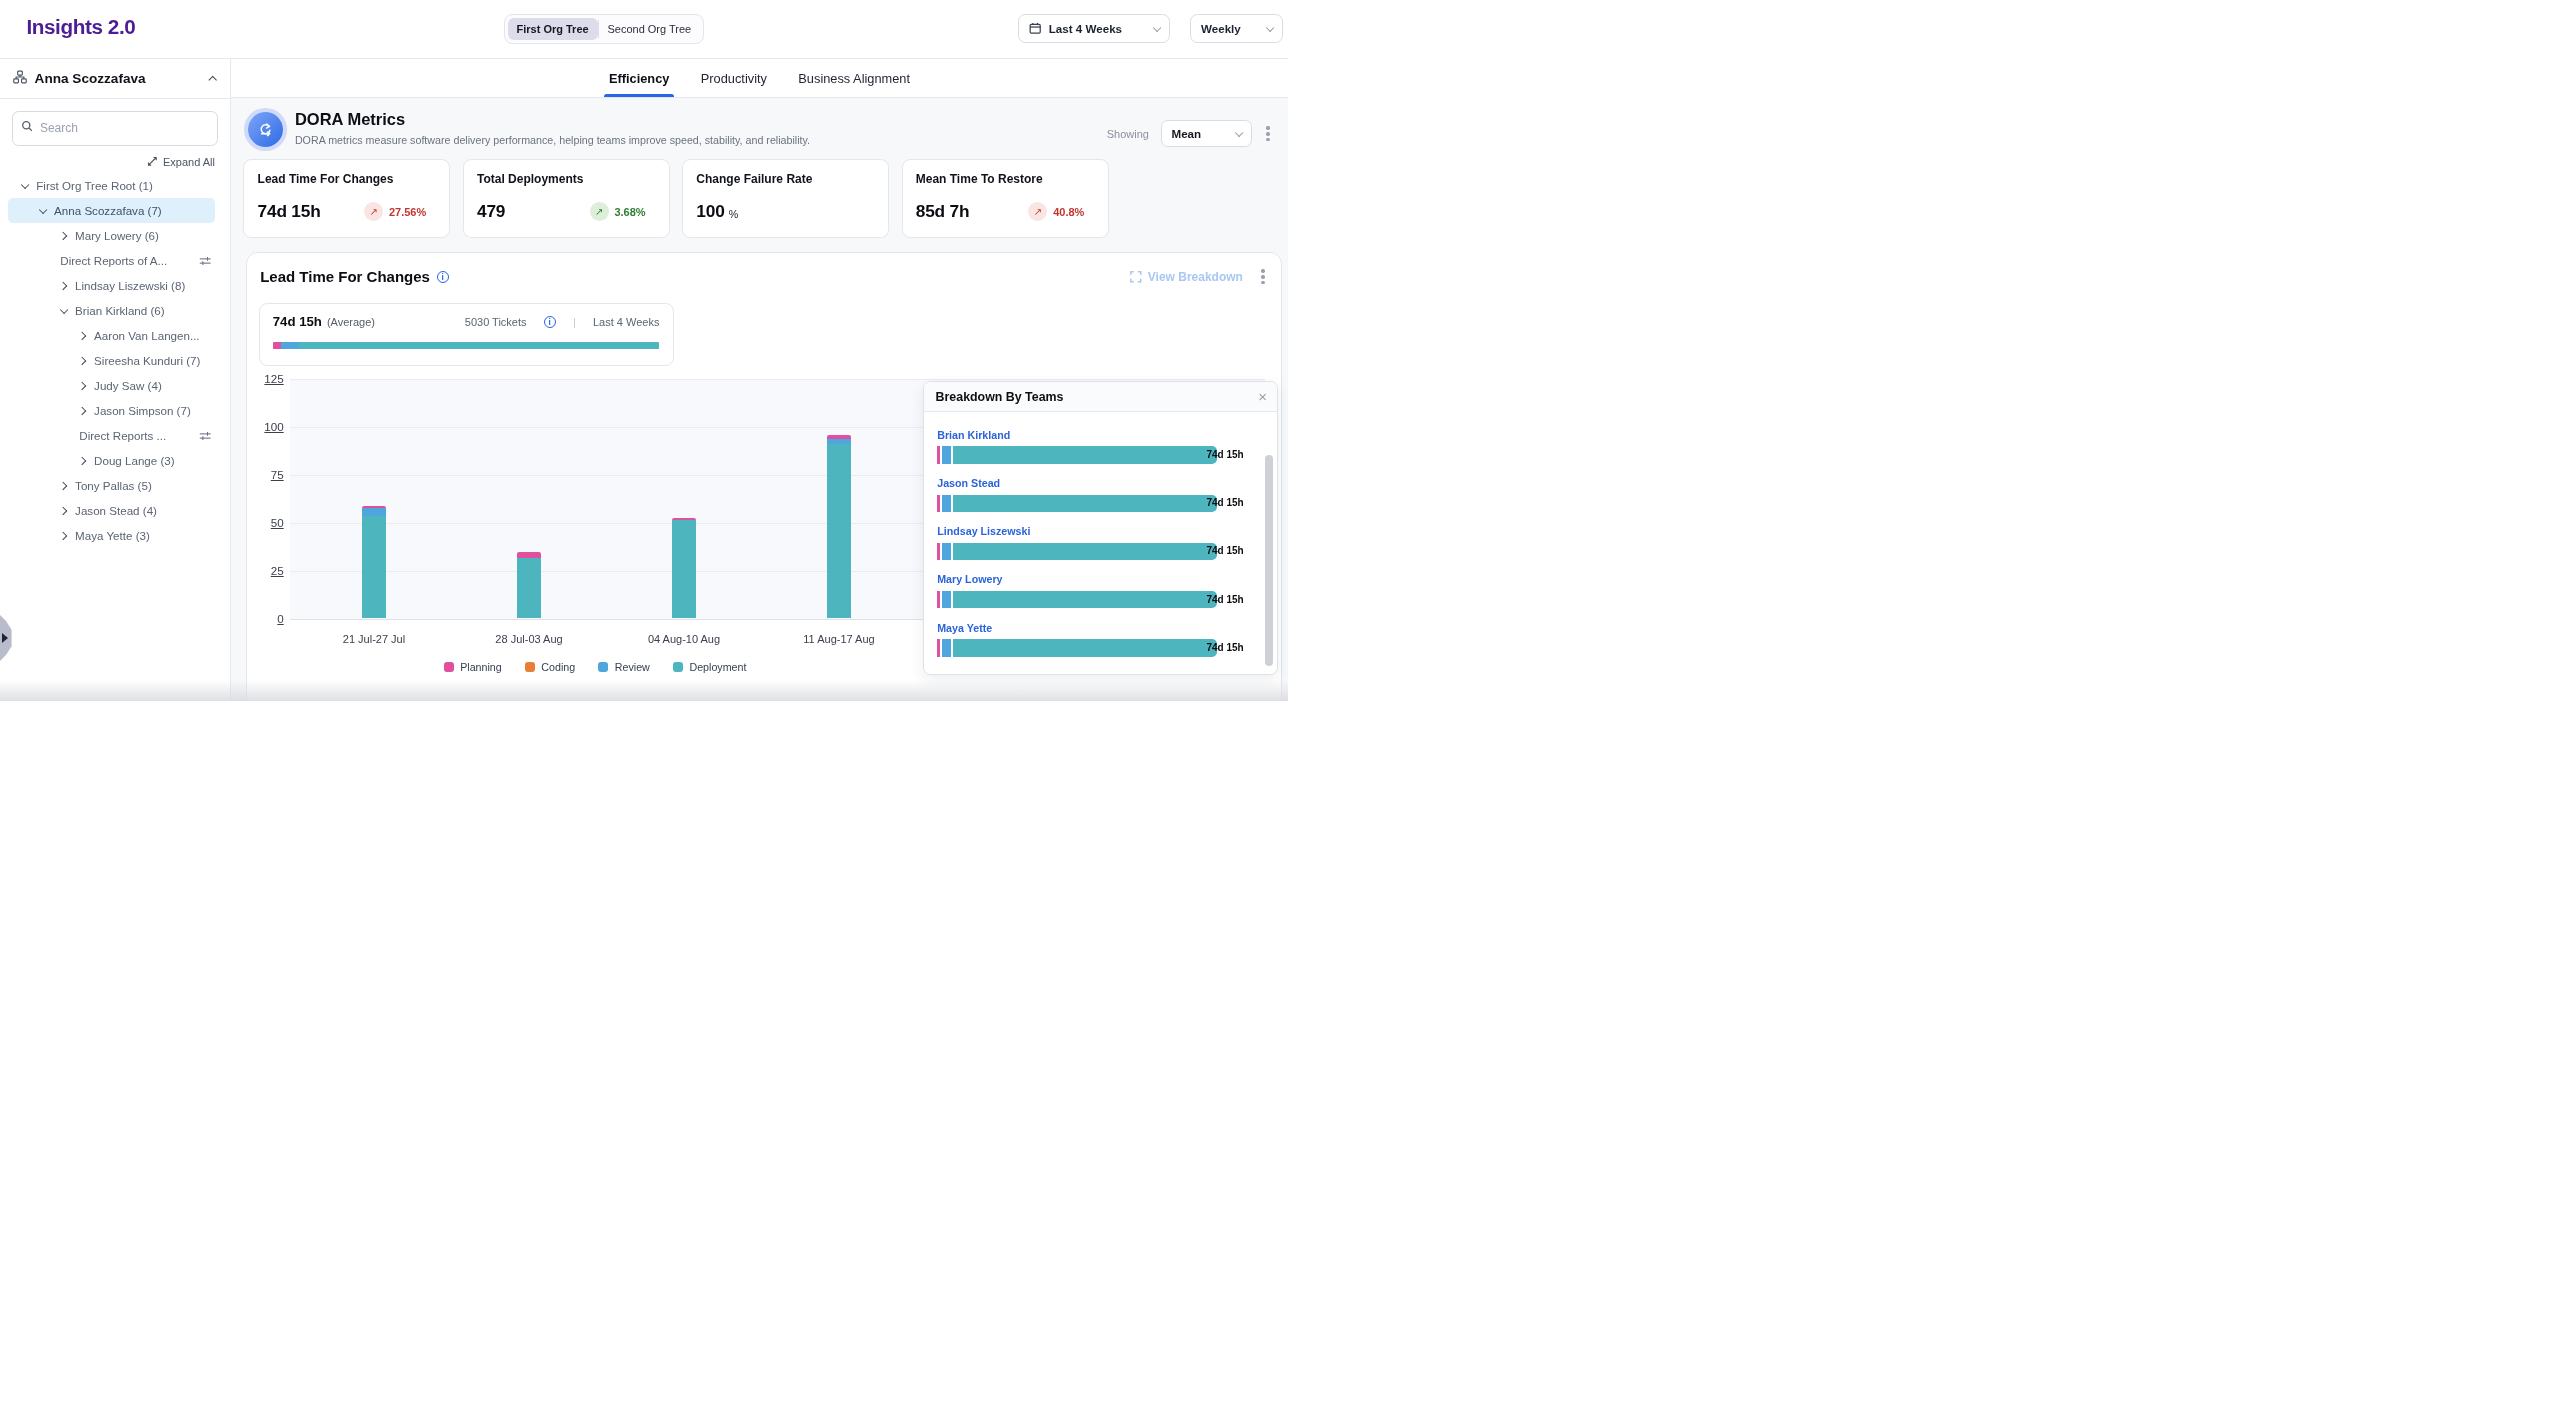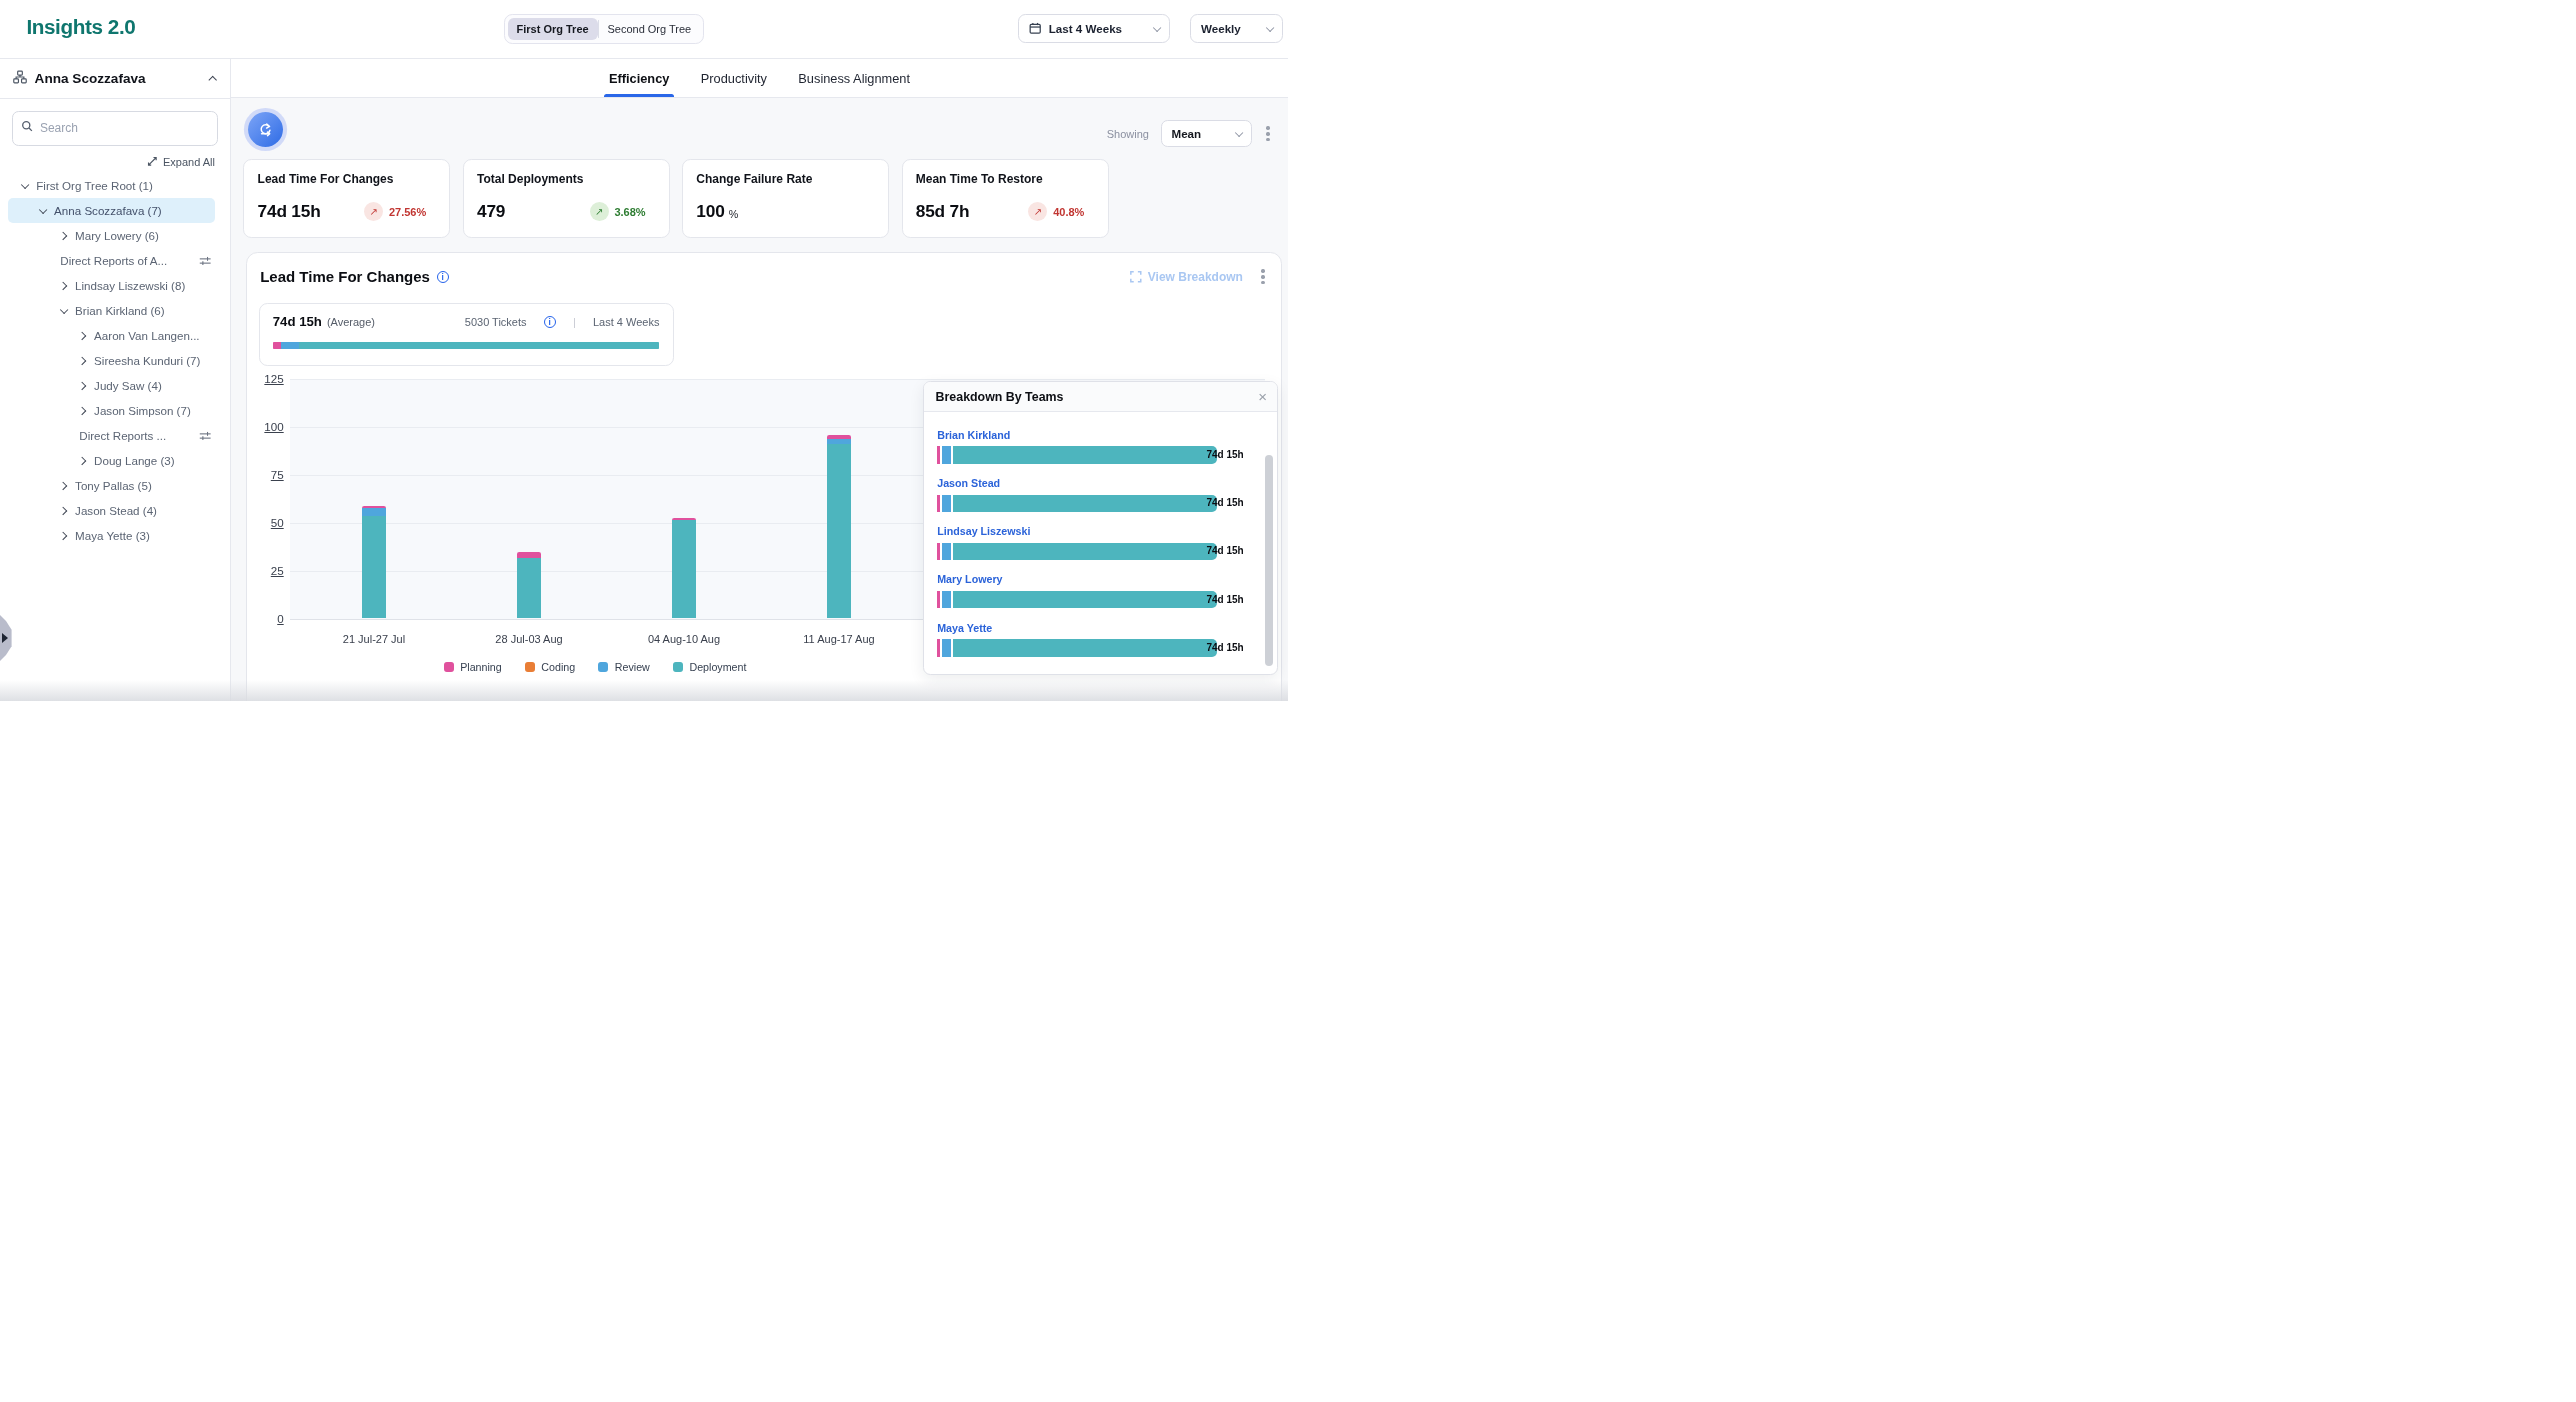--- a/index.html
+++ b/index.html
@@ -1,21 +1,21 @@
 <!DOCTYPE html>
 <html style="font-size:13.2px"><head>
 <meta charset="utf-8">
 <style>
   * { margin:0; padding:0; box-sizing:border-box; }
   html,body { width:1288px; height:701px; overflow:hidden; }
   body { font-family:"Liberation Sans", sans-serif; background:#fff; color:#111827; position:relative; }
 
   
   .top-header { position:absolute; left:0; top:0; width:1288px; height:58px; background:#fff; z-index:20; }
-  .app-title { position:absolute; left:26.4px; top:15px; font-size:20.7px; font-weight:800; letter-spacing:-0.4px; color:#0f766e; }
+  .app-title { position:absolute; left:26.4px; top:15px; font-size:20.7px; font-weight:800; letter-spacing:-0.4px; color:#4c1d95; }
   .toggle-group { position:absolute; left:504px; top:14px; height:30px; display:flex; align-items:center; gap:0;
                   border:0.8px solid #e3e4ee; background:#fcfcfe; border-radius:8.3px; padding:2.5px; }
   .tg-opt { border:none; background:transparent; font-family:inherit; font-size:11px; color:#2b2f3a; padding:5px 9px; border-radius:5.8px; cursor:pointer; white-space:nowrap; }
   .tg-opt.sel { background:#dcdcea; font-weight:700; color:#15181f; }
   .tg-div { width:0.8px; height:18px; background:#dcdee8; }
   .hdr-select { position:absolute; top:14px; height:29px; border:0.8px solid #dadce5; border-radius:7.4px; background:#fff;
                 display:flex; align-items:center; padding:0 10px; font-size:11.6px; font-weight:600; color:#1c2230; }
   .hdr-select .chev { margin-left:auto; }
   #dateRange { left:1018px; width:152px; }
   #granularity { left:1190px; width:93px; }
@@ -286,20 +286,24 @@
   <div class="content">
 
     <div class="dora-head">
       <div class="dora-icon">
         <svg width="19" height="19" viewBox="0 0 24 24" fill="none" stroke="#fff" stroke-width="1.9" stroke-linecap="round">
           <path d="M16.6 8.2A5.6 5.6 0 1 0 17.6 13"></path>
           <path d="M13.6 5.2l3.2 2.8-3.4 2.2" fill="none"></path>
           <path d="M7 17.5h9.5"></path>
           <path d="M14.6 15.3l2.5 2.2-2.5 2.2"></path>
         </svg>
+      </div>
+      <div class="dora-txt">
+        <div class="dora-title">DORA Metrics</div>
+        <div class="dora-sub">DORA metrics measure software delivery performance, helping teams improve speed, stability, and reliability.</div>
       </div>
       <div class="dora-right">
         <span class="showing-lbl">Showing</span>
         <div class="mean-select">
           <span>Mean</span>
           <span class="chev down gray"></span>
         </div>
         <span class="kebab">
             <i></i>
             <i></i>

